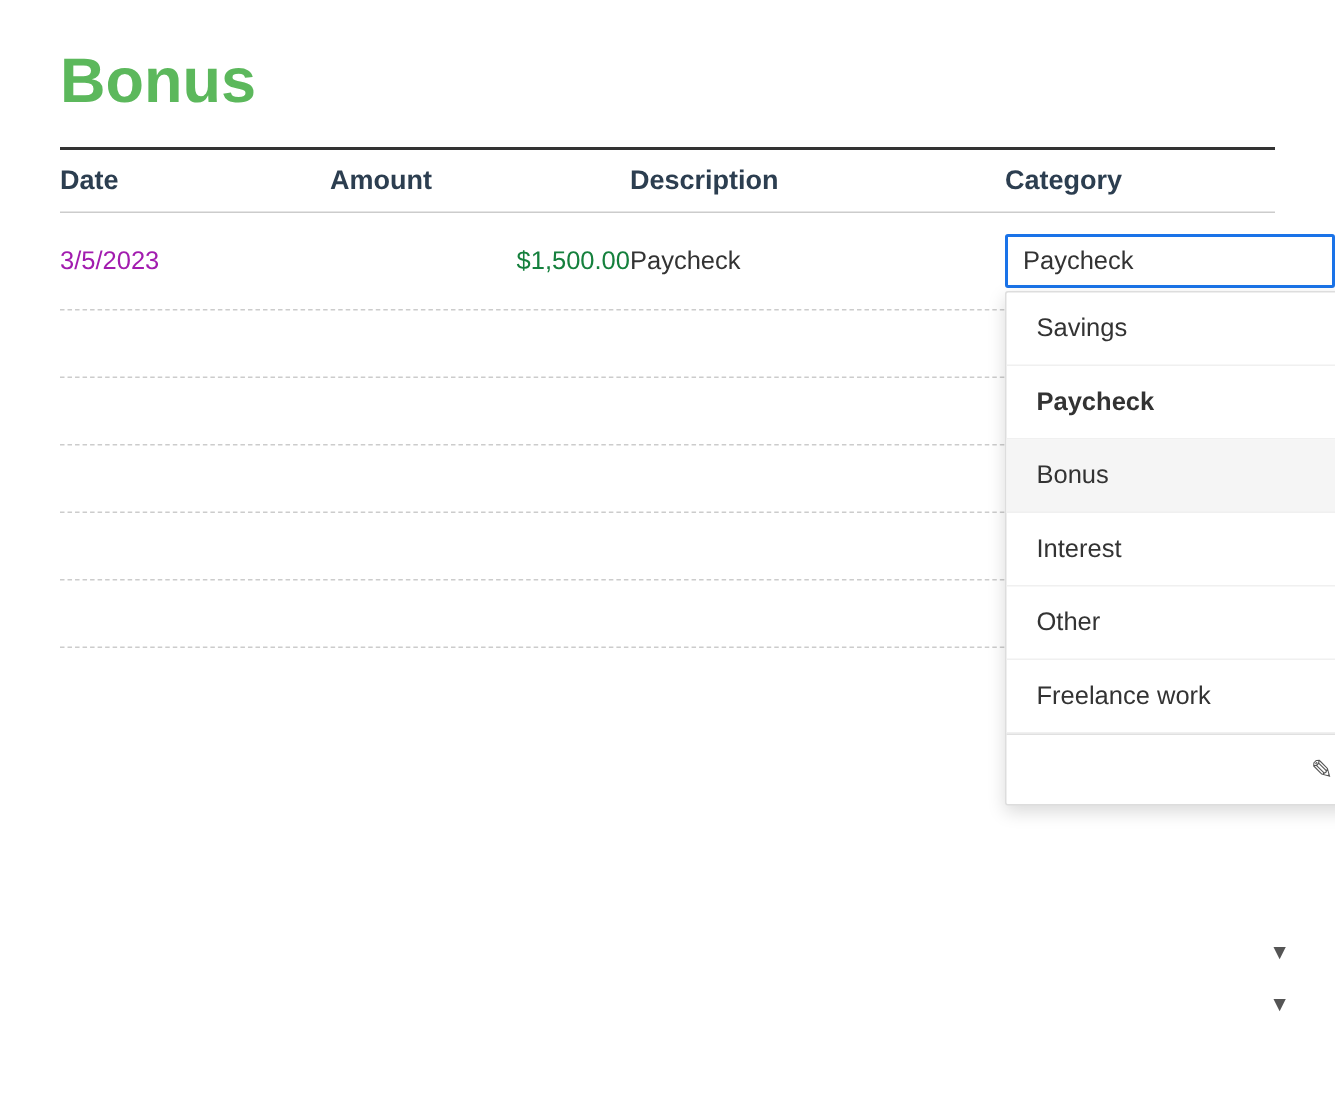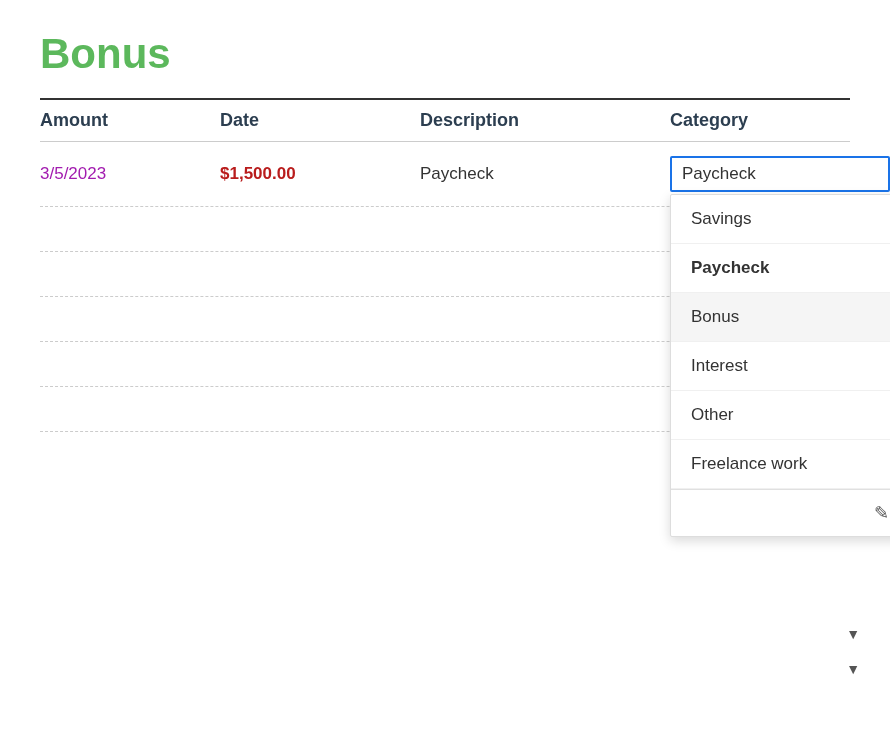--- a/index.html
+++ b/index.html
@@ -66,22 +66,23 @@
       border-bottom: 1px dashed #ccc;
     }
 
     .cell-date {
       font-size: 17px;
       color: #a21caf;
     }
 
     .cell-amount {
       font-size: 17px;
-      font-weight: 700;
-      color: #b91c1c;
+      font-weight: 400;
+      color: #15803d;
+      text-align: right;
     }
 
     .cell-description {
       font-size: 17px;
       color: #333;
     }
 
     .cell-category {
       font-size: 17px;
       color: #333;
@@ -165,22 +166,22 @@
     }
   </style>
 </head>
 <body>
 
 <div class="page-container">
   <h1 class="page-title">Bonus</h1>
 
   <div class="table-container">
     <div class="table-header">
+      <div class="table-header-cell">Date</div>
       <div class="table-header-cell">Amount</div>
-      <div class="table-header-cell">Date</div>
       <div class="table-header-cell">Description</div>
       <div class="table-header-cell">Category</div>
     </div>
 
     <div class="table-row">
       <div class="cell-date">3/5/2023</div>
       <div class="cell-amount">$1,500.00</div>
       <div class="cell-description">Paycheck</div>
       <div class="cell-category">
         <div class="category-input-wrapper">

